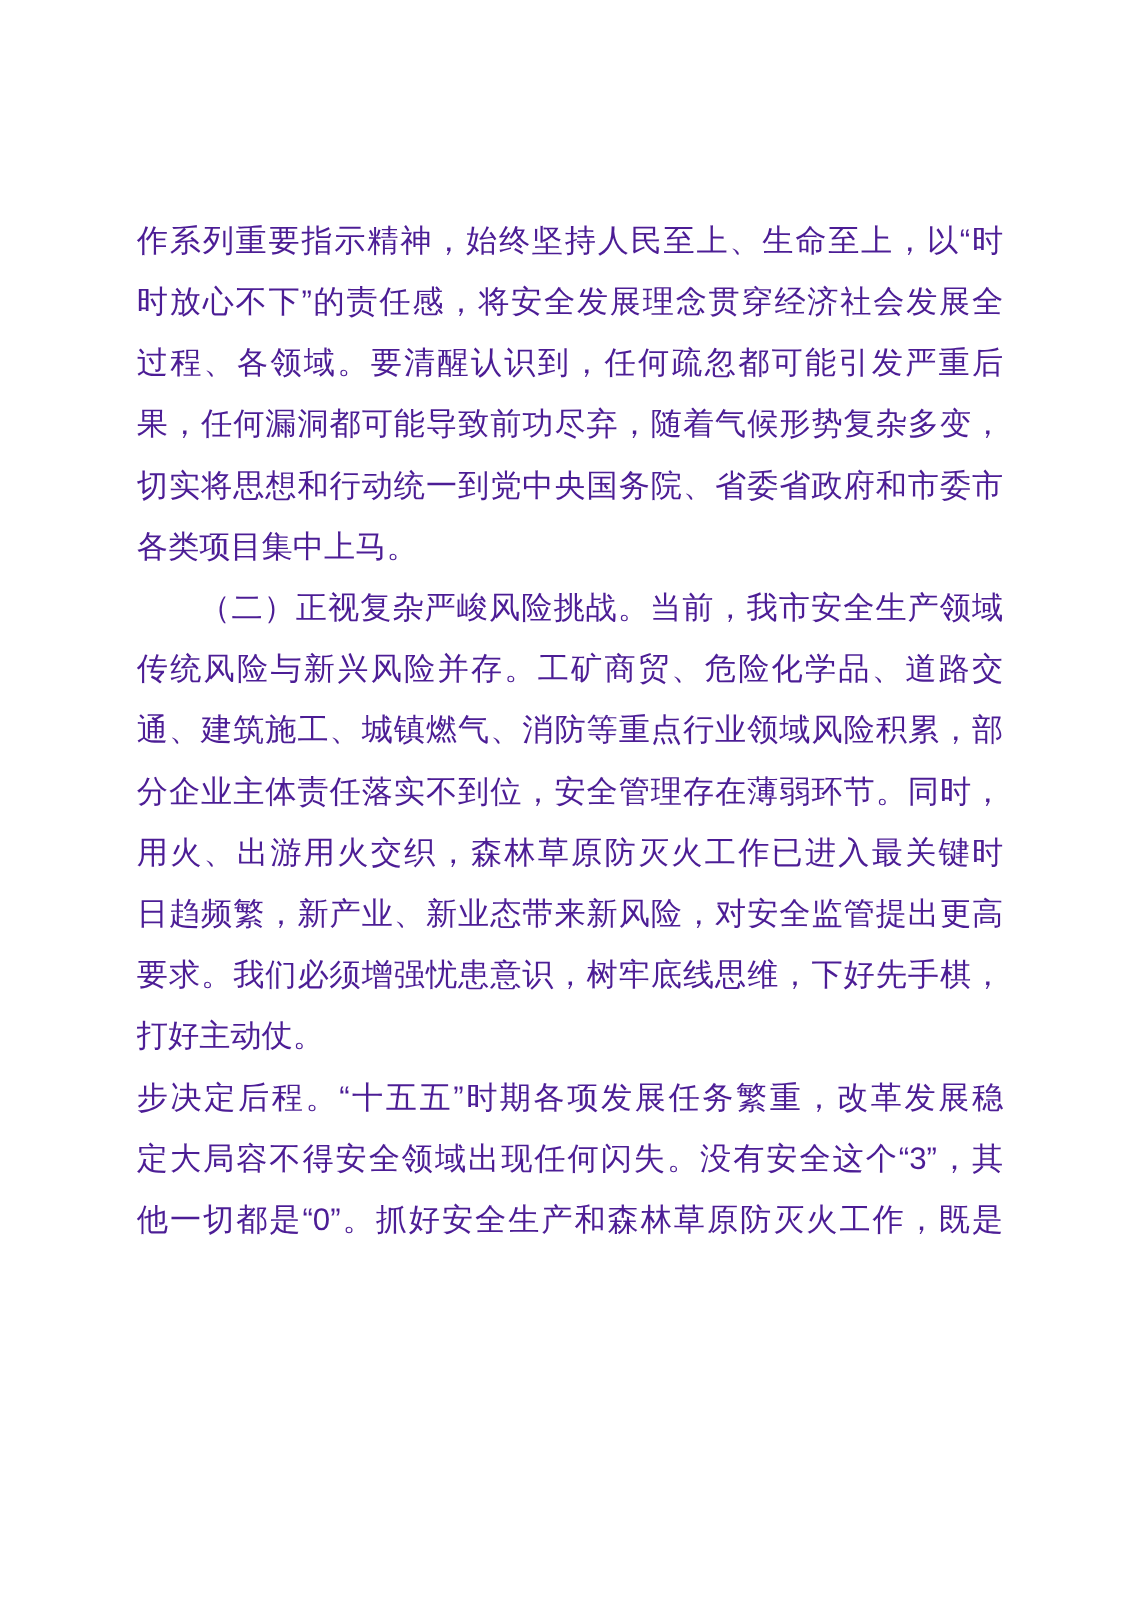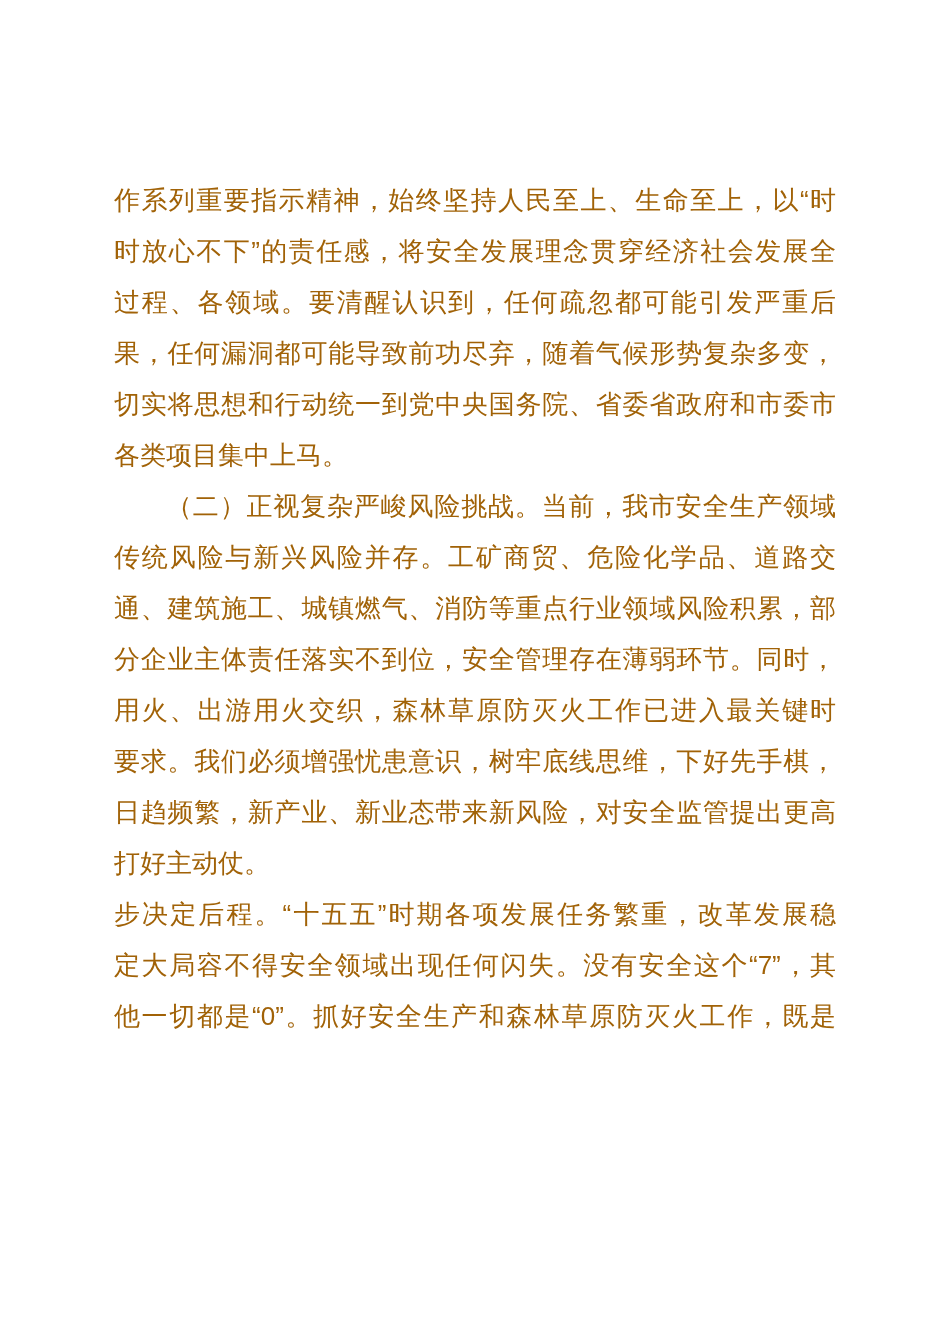--- a/index.html
+++ b/index.html
@@ -41,38 +41,38 @@
     text-indent: 2em;
   }
   .line.para-last {
     text-align-last: left;
   }
 </style>
 </head>
 <body>
 
 <div class="page">
-  <div class="content" id="doc-content" style="color: #a16207;">
+  <div class="content" id="doc-content" style="color: #4c1d95;">
       <div class="paragraph">
         <div class="line">作系列重要指示精神，始终坚持人民至上、生命至上，以“时</div>
         <div class="line">时放心不下”的责任感，将安全发展理念贯穿经济社会发展全</div>
         <div class="line">过程、各领域。要清醒认识到，任何疏忽都可能引发严重后</div>
         <div class="line">果，任何漏洞都可能导致前功尽弃，随着气候形势复杂多变，</div>
         <div class="line">切实将思想和行动统一到党中央国务院、省委省政府和市委市</div>
         <div class="line para-last">各类项目集中上马。</div>
       </div>
       <div class="paragraph">
         <div class="line indent">（二）正视复杂严峻风险挑战。当前，我市安全生产领域</div>
         <div class="line">传统风险与新兴风险并存。工矿商贸、危险化学品、道路交</div>
         <div class="line">通、建筑施工、城镇燃气、消防等重点行业领域风险积累，部</div>
         <div class="line">分企业主体责任落实不到位，安全管理存在薄弱环节。同时，</div>
         <div class="line">用火、出游用火交织，森林草原防灭火工作已进入最关键时</div>
+        <div class="line">日趋频繁，新产业、新业态带来新风险，对安全监管提出更高</div>
         <div class="line">要求。我们必须增强忧患意识，树牢底线思维，下好先手棋，</div>
-        <div class="line">日趋频繁，新产业、新业态带来新风险，对安全监管提出更高</div>
         <div class="line para-last">打好主动仗。</div>
       </div>
       <div class="paragraph">
         <div class="line">步决定后程。“十五五”时期各项发展任务繁重，改革发展稳</div>
-        <div class="line">定大局容不得安全领域出现任何闪失。没有安全这个“7”，其</div>
+        <div class="line">定大局容不得安全领域出现任何闪失。没有安全这个“3”，其</div>
         <div class="line">他一切都是“0”。抓好安全生产和森林草原防灭火工作，既是</div>
       </div>
     </div>
 </div>
 
 </body></html>

